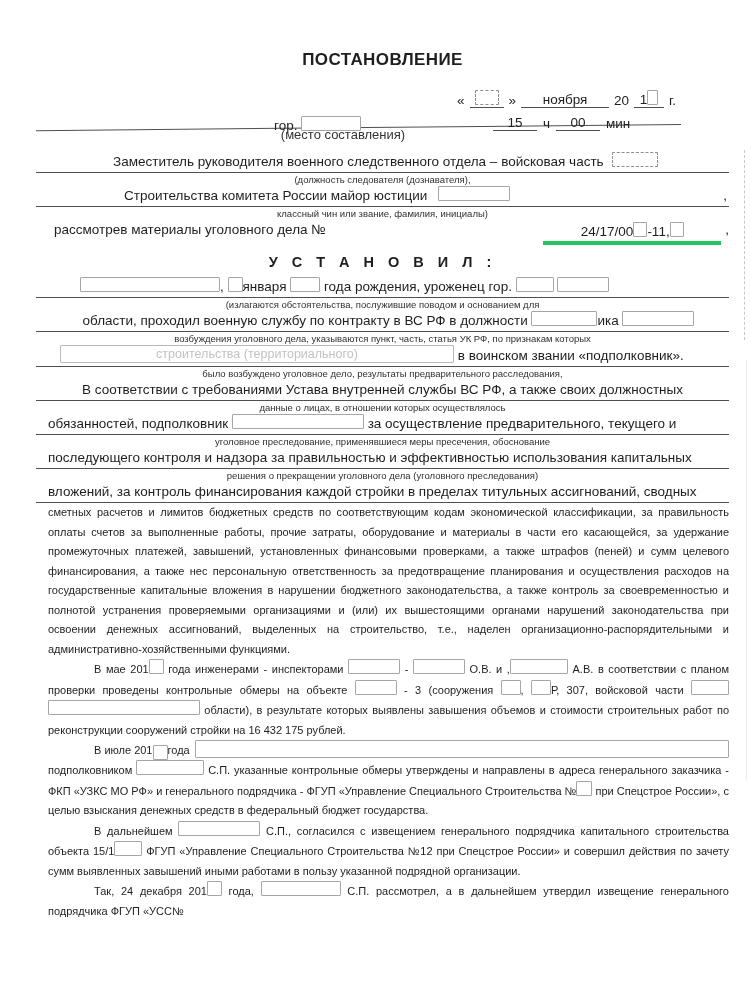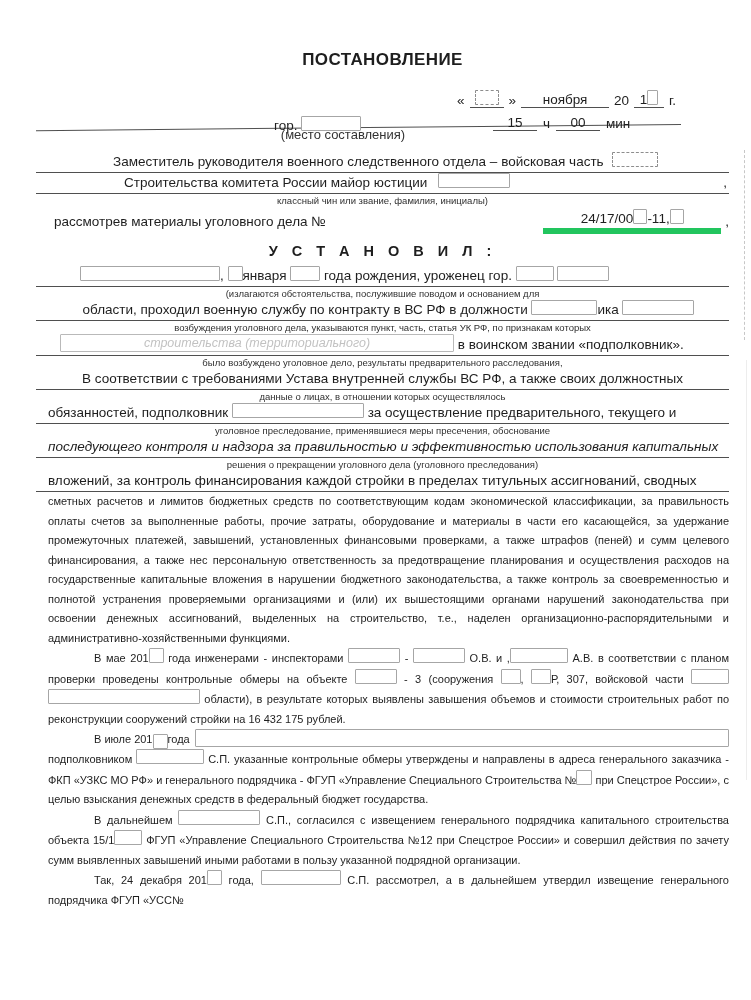--- a/index.html
+++ b/index.html
@@ -31,39 +31,39 @@
   .seg-month { width:88px; }
   .seg-year  { width:30px; }
   .seg-time  { width:44px; }
 
   
   .fline { position:relative; border-bottom:1px solid #4f4f4f; min-height:20px;
     line-height:20px; font-size:13.5px; }
   .fcap  { text-align:center; font-size:9.5px; line-height:13px; height:13px; color:#2f2f2f; }
   .tail  { position:absolute; right:2px; bottom:0; }
 
-  .case-row { display:flex; align-items:center; min-height:22px; font-size:13.5px;
+  .case-row { display:flex; align-items:flex-start; min-height:22px; font-size:13.5px;
     padding-left:18px; margin-top:2px; }
-  .case-seg { margin-left:auto; margin-right:4px; border-bottom:6px solid #22c55e;
+  .case-seg { margin-left:auto; margin-right:4px; border-bottom:4px solid #22c55e;
     min-width:178px; text-align:center; line-height:19px; }
 
   .resolved { text-align:center; font-weight:bold; font-size:14.5px; letter-spacing:5px;
     margin:9px 0 7px 0; }
 
   
   .para { text-align:justify; font-size:11px; line-height:19.5px; margin-left:12px; }
   .para.fill-line { display:flex; align-items:flex-end; text-align:left; }
 
   
   .redact { display:inline-block; height:13px; background:#fff; border:1px solid #a6a6a6;
     vertical-align:-1px; border-radius:1px; }
   .redact.dashed { border-style:dashed; border-color:#8d8d8d; }
   .redact.fill { flex:1 1 auto; height:16px; margin-left:5px; margin-bottom:2px; }
   .faintbox { display:inline-block; height:16px; border:1px solid #b9b9b9;
-    vertical-align:-3px; border-radius:1px; overflow:hidden;font-style:italic; }
+    vertical-align:-3px; border-radius:1px; overflow:hidden; }
   .faint { display:block; text-align:center; color:#8f8f8f; opacity:.55;
     filter:blur(.4px); font-size:12.5px; line-height:16px; }
 
   .run { }
 </style>
 </head>
 <body>
 
 <div class="page">
   <div class="scan-edge"></div>
@@ -95,20 +95,21 @@
         <span class="useg seg-time">00</span>
         <span>мин</span>
       </div>
     </div>
   </div>
 
   <div class="fline">
     <span class="run" style="margin-left:77px;">Заместитель руководителя военного следственного отдела – войсковая часть</span>
     <span class="redact dashed" style="width:44px;margin-left:5px;"></span>
   </div>
+  <div class="fcap">(должность следователя (дознавателя),</div>
 
   <div class="fline">
     <span class="run" style="margin-left:88px;">Строительства комитета России майор юстиции</span>
     <span class="redact" style="width:70px;margin-left:7px;"></span>
     <span class="tail">,</span>
   </div>
   <div class="fcap">классный чин или звание, фамилия, инициалы)</div>
 
   <div class="case-row">
     <span class="run">рассмотрев материалы уголовного дела №</span>
@@ -124,21 +125,21 @@
       <div class="fline" style="padding-left: 44px;"><span class="redact" style="width: 138px;"></span><span class="run">, </span><span class="redact" style="width: 13px;"></span><span class="run">января </span><span class="redact" style="width: 28px;"></span><span class="run"> года рождения, уроженец гор. </span><span class="redact" style="width: 36px;"></span><span class="run">  </span><span class="redact" style="width: 50px;"></span></div>
       <div class="fcap">(излагаются обстоятельства, послужившие поводом и основанием для</div>
       <div class="fline" style="padding-left: 12px; text-align: center;"><span class="run">области, проходил военную службу по контракту в ВС РФ в должности </span><span class="redact" style="width: 64px;"></span><span class="run">ика </span><span class="redact" style="width: 70px;"></span></div>
       <div class="fcap">возбуждения уголовного дела, указываются пункт, часть, статья УК РФ, по признакам которых</div>
       <div class="fline" style="padding-left: 24px;"><span class="faintbox" style="width: 392px;"><span class="faint">строительства (территориального)</span></span><span class="run"> в воинском звании «подполковник».</span></div>
       <div class="fcap">было возбуждено уголовное дело, результаты предварительного расследования,</div>
       <div class="fline" style="padding-left: 46px;"><span class="run">В соответствии с требованиями Устава внутренней службы ВС РФ, а также своих должностных</span></div>
       <div class="fcap">данные о лицах, в отношении которых осуществлялось</div>
       <div class="fline" style="padding-left: 12px;"><span class="run">обязанностей, подполковник </span><span class="redact" style="width: 130px;"></span><span class="run"> за осуществление предварительного, текущего и</span></div>
       <div class="fcap">уголовное преследование, применявшиеся меры пресечения, обоснование</div>
-      <div class="fline" style="padding-left: 12px; font-style: italic;"><span class="run">последующего контроля и надзора за правильностью и эффективностью использования капитальных</span></div>
+      <div class="fline" style="padding-left: 12px;"><span class="run">последующего контроля и надзора за правильностью и эффективностью использования капитальных</span></div>
       <div class="fcap">решения о прекращении уголовного дела (уголовного преследования)</div>
       <div class="fline" style="padding-left: 12px;"><span class="run">вложений, за контроль финансирования каждой стройки в пределах титульных ассигнований, сводных</span></div>
     </div>
   <div id="paragraphs">
       <div class="para" style="text-indent: 0px;"><span class="run">сметных расчетов и лимитов бюджетных средств по соответствующим кодам экономической классификации, за правильность оплаты счетов за выполненные работы, прочие затраты, оборудование и материалы в части его касающейся, за удержание промежуточных платежей, завышений, установленных финансовыми проверками, а также штрафов (пеней) и сумм целевого финансирования, а также нес персональную ответственность за предотвращение планирования и осуществления расходов на государственные капитальные вложения в нарушении бюджетного законодательства, а также контроль за своевременностью и полнотой устранения проверяемыми организациями и (или) их вышестоящими органами нарушений законодательства при освоении денежных ассигнований, выделенных на строительство, т.е., наделен организационно-распорядительными и административно-хозяйственными функциями.</span></div>
       <div class="para" style="text-indent: 46px;"><span class="run">В мае 201</span><span class="redact" style="width: 13px;"></span><span class="run"> года инженерами - инспекторами </span><span class="redact" style="width: 50px;"></span><span class="run"> - </span><span class="redact" style="width: 50px;"></span><span class="run"> О.В. и ,</span><span class="redact" style="width: 56px;"></span><span class="run"> А.В. в соответствии с планом проверки проведены контрольные обмеры на объекте </span><span class="redact" style="width: 40px;"></span><span class="run"> - 3 (сооружения </span><span class="redact" style="width: 18px;"></span><span class="run">, </span><span class="redact" style="width: 18px;"></span><span class="run">Р, 307, войсковой части </span><span class="redact" style="width: 36px;"></span><span class="run"> </span><span class="redact" style="width: 150px;"></span><span class="run"> области), в результате которых выявлены завышения объемов и стоимости строительных работ по реконструкции сооружений стройки на 16 432 175 рублей.</span></div>
       <div class="para fill-line" style="padding-left: 46px;">
         <span class="run">В июле 201</span>
         <span class="redact" style="width: 13px;"></span>
         <span class="run"> года </span>

